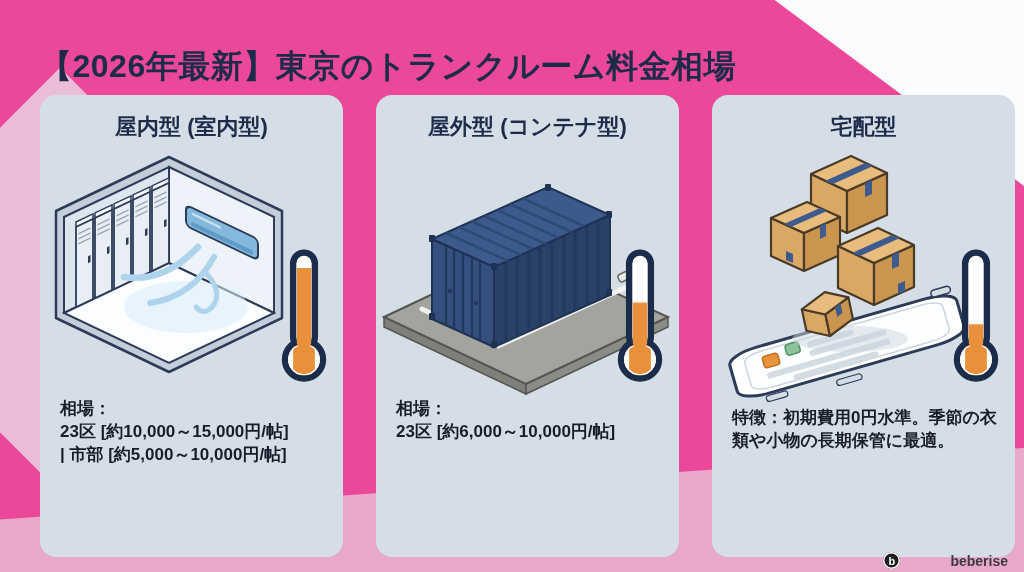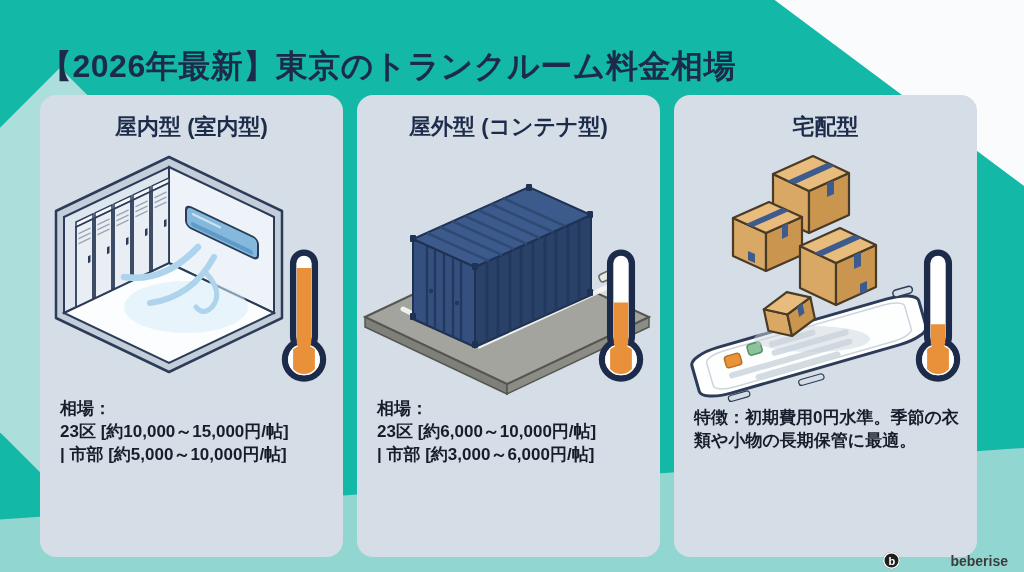--- a/index.html
+++ b/index.html
@@ -1,30 +1,30 @@
 <!DOCTYPE html>
 <html><head>
 <meta charset="utf-8">
 <style>
   html,body{margin:0;padding:0;}
   body{font-family:"Liberation Sans","DejaVu Sans",sans-serif;}
-  .stage{position:relative;width:1024px;height:572px;background:#14b8a6;overflow:hidden;}
+  .stage{position:relative;width:1024px;height:572px;background:#ec4899;overflow:hidden;}
 
   
   .bg-tri-tr{position:absolute;top:0;right:0;width:430px;height:300px;background:#fafbfd;
     clip-path:polygon(42% 0,100% 0,100% 62%);}
   .bg-tri-left{position:absolute;top:130px;left:-90px;width:300px;height:300px;background:#eceff3;
     transform:rotate(45deg);opacity:.7;}
   .bg-band-bottom{position:absolute;left:-60px;bottom:-95px;width:1200px;height:185px;
     background:#e5e9ee;transform:rotate(-4deg);opacity:.6;}
 
   .page-title{position:absolute;left:40px;top:24px;font-size:32px;font-weight:800;
     color:#1c2b4a;letter-spacing:.5px;}
 
-  .cards{position:absolute;left:40px;top:95px;display:flex;gap:14px;}
+  .cards{position:absolute;left:40px;top:95px;display:flex;gap:33px;}
   .card{position:relative;width:303px;height:462px;background:#d5dde6;border-radius:16px;}
   .card-title{padding-top:17px;text-align:center;font-size:22px;font-weight:800;color:#1d2c4a;}
 
   .illus{position:absolute;left:0;top:58px;width:100%;height:250px;pointer-events:none;}
   .illus svg{position:absolute;}
   .thermo{position:absolute;top:150px;right:10px;z-index:3;}
 
   .card-text{position:absolute;top:302px;left:20px;right:12px;color:#171d2b;
     font-size:17px;font-weight:700;line-height:1.36;}
   .market span{display:block;}
@@ -196,21 +196,20 @@
         <circle cx="32" cy="123" r="21" fill="#ffffff" stroke="#1d2b4a" stroke-width="7"></circle>
         <rect x="20" y="5" width="24" height="105" rx="12" fill="#ffffff" stroke="#1d2b4a" stroke-width="7"></rect>
         <circle cx="32" cy="123" r="17.5" fill="#ffffff"></circle>
         <rect x="20" y="60" width="24" height="200" rx="3" fill="#e8913a" clip-path="url(#tclip1)"></rect>
       </svg>
 
       <div class="card-text">
         <div class="market">
           <span>相場：</span>
           <span>23区 [約6,000～10,000円/帖]</span>
-          <span>| 市部 [約3,000～6,000円/帖]</span>
         </div>
       </div>
     </div>
 
     <div class="card">
       <div class="card-title">宅配型</div>
 
       <div class="illus">
         <svg width="300" height="250" viewBox="0 0 300 250" style="left:0;top:0">
           <g transform="translate(135,193) rotate(-16)">

